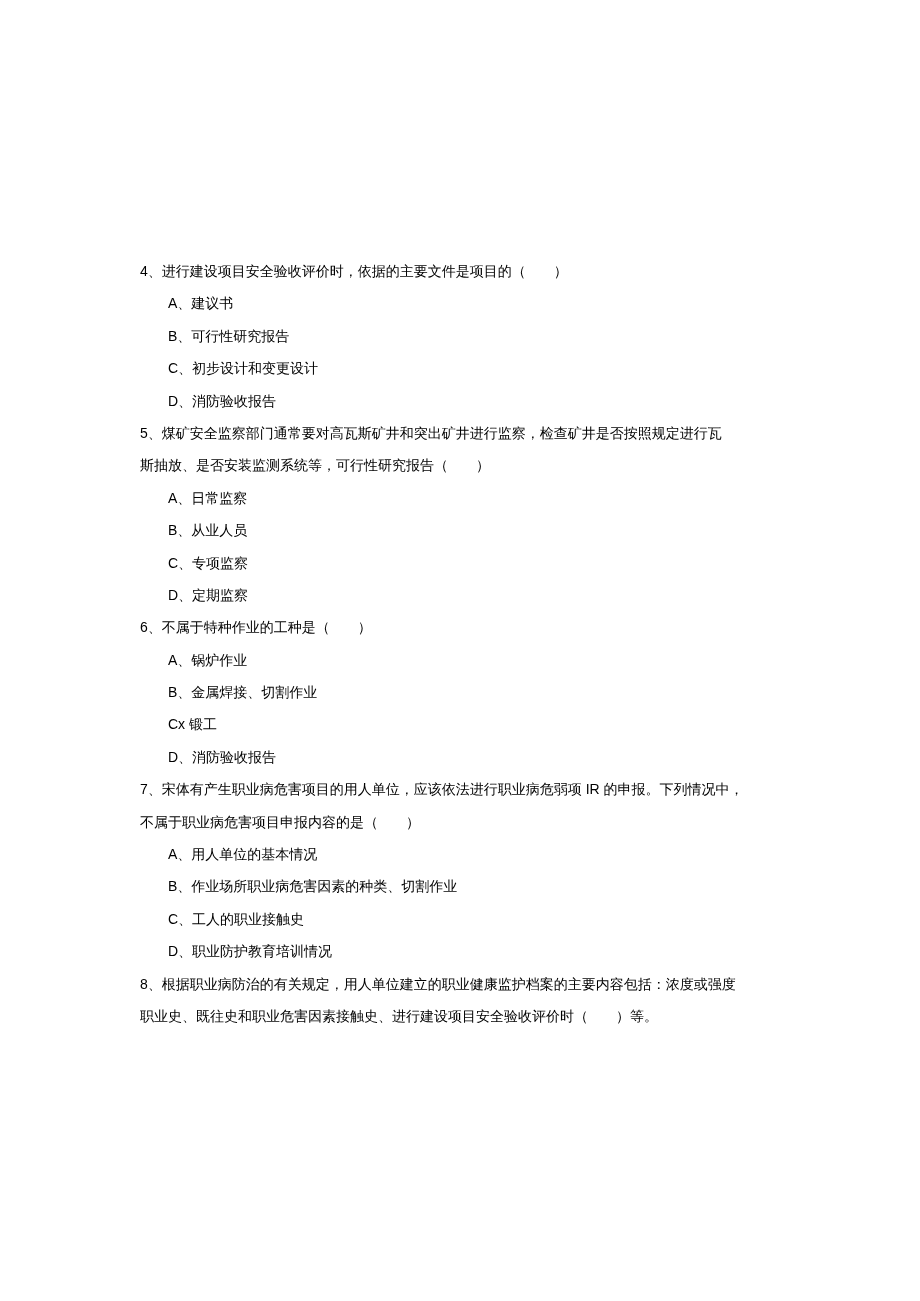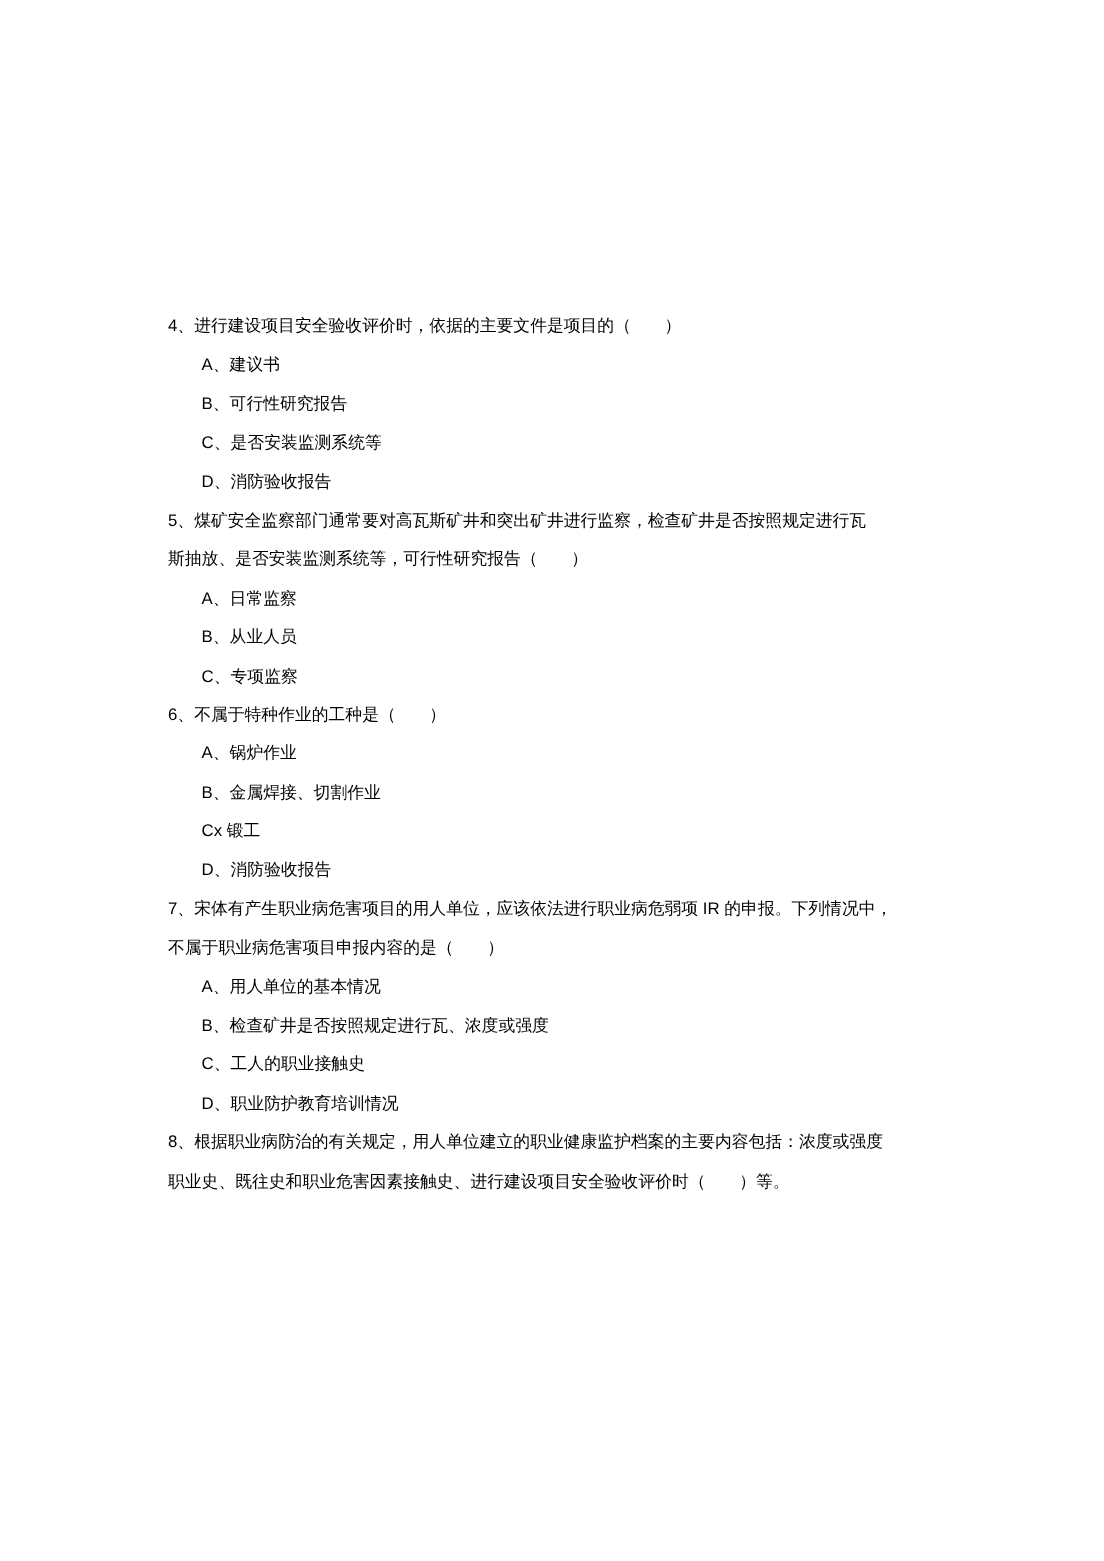--- a/index.html
+++ b/index.html
@@ -38,34 +38,35 @@
 </head>
 <body>
 
 <div class="question">
   <div class="question-text">
     <span>4、</span><span>进行建设项目安全验收评价时，依据的主要文件是项目的（　　）</span>
   </div>
   <div class="options">
     <div class="option">A、建议书</div>
     <div class="option">B、可行性研究报告</div>
-    <div class="option">C、是否安装监测系统等</div>
+    <div class="option">C、初步设计和变更设计</div>
     <div class="option">D、消防验收报告</div>
   </div>
 </div>
 
 <div class="question">
   <div class="question-text">
     <span>5、</span><span>煤矿安全监察部门通常要对高瓦斯矿井和突出矿井进行监察，检查矿井是否按照规定进行瓦</span>
   </div>
   <div class="continuation">斯抽放、是否安装监测系统等，可行性研究报告（　　）</div>
   <div class="options">
     <div class="option">A、日常监察</div>
     <div class="option">B、从业人员</div>
     <div class="option">C、专项监察</div>
+    <div class="option">D、定期监察</div>
   </div>
 </div>
 
 <div class="question">
   <div class="question-text">
     <span>6、</span><span>不属于特种作业的工种是（　　）</span>
   </div>
   <div class="options">
     <div class="option">A、锅炉作业</div>
     <div class="option">B、金属焊接、切割作业</div>
@@ -74,21 +75,21 @@
   </div>
 </div>
 
 <div class="question">
   <div class="question-text">
     <span>7、</span><span>宋体有产生职业病危害项目的用人单位，应该依法进行职业病危弱项 IR 的申报。下列情况中，</span>
   </div>
   <div class="continuation">不属于职业病危害项目申报内容的是（　　）</div>
   <div class="options">
     <div class="option">A、用人单位的基本情况</div>
-    <div class="option">B、检查矿井是否按照规定进行瓦、浓度或强度</div>
+    <div class="option">B、作业场所职业病危害因素的种类、切割作业</div>
     <div class="option">C、工人的职业接触史</div>
     <div class="option">D、职业防护教育培训情况</div>
   </div>
 </div>
 
 <div class="question">
   <div class="question-text">
     <span>8、</span><span>根据职业病防治的有关规定，用人单位建立的职业健康监护档案的主要内容包括：浓度或强度</span>
   </div>
   <div class="continuation">职业史、既往史和职业危害因素接触史、进行建设项目安全验收评价时（　　）等。</div>

